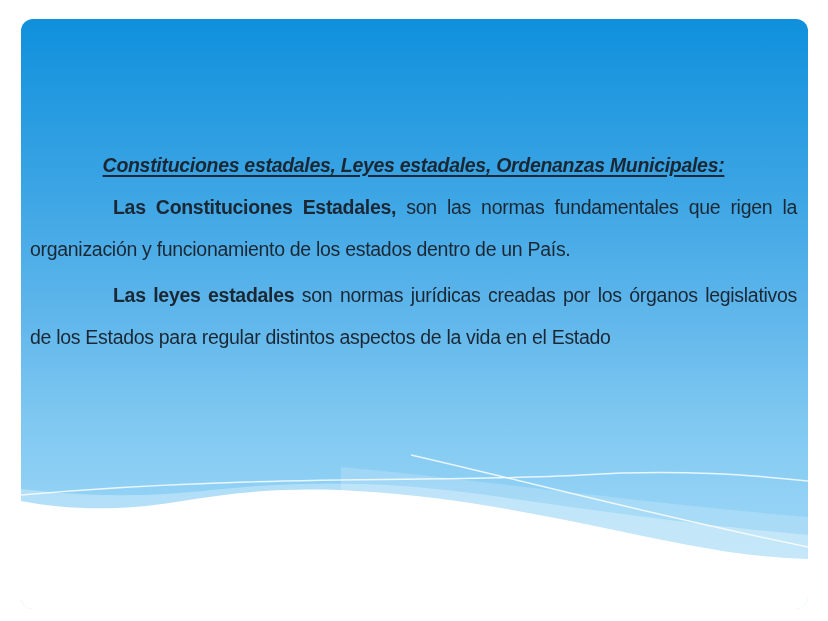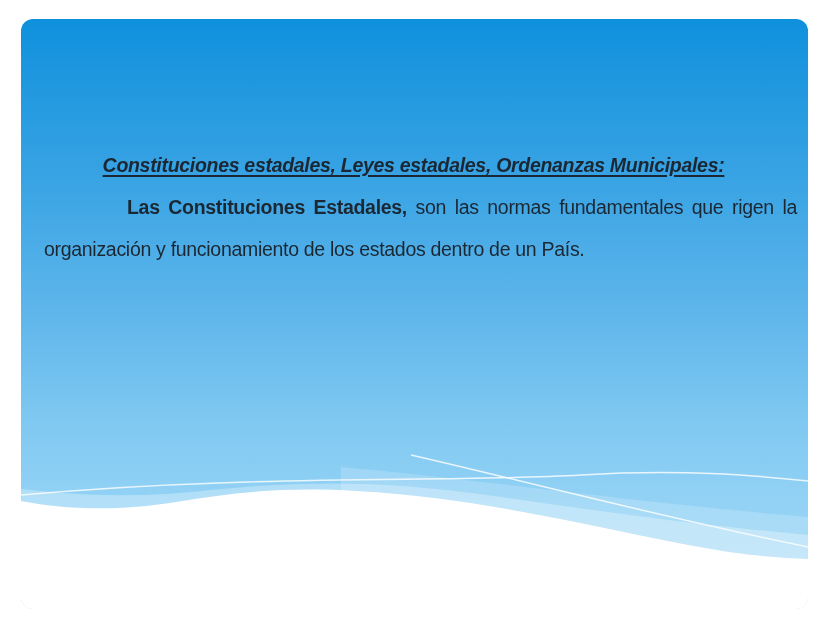--- a/index.html
+++ b/index.html
@@ -55,21 +55,21 @@
   .slide-title {
     text-align: center;
     font-weight: bold;
     font-style: italic;
     text-decoration: underline;
     text-decoration-thickness: 1.5px;
     text-underline-offset: 3px;
     margin: 0;
   }
   .content p {
-    margin: 0 0 4px 14px;
+    margin: 0 0 4px 0;
     text-align: justify;
     text-indent: 83px;
   }
   .content p b { font-weight: bold; }
 </style>
 </head>
 <body>
 
 <div class="page">
   <div class="slide">
@@ -79,17 +79,18 @@
       <path d="M0,60 C60,67 120,69 190,61 C290,51 370,52 480,68 C610,87 700,98 787,106 L787,180 L0,180 Z" fill="#ffffff" opacity="0.30"></path>
       <path d="M0,66 C230,45 420,54 560,46 C660,40 730,46 787,52" fill="none" stroke="#ffffff" stroke-width="1.5" opacity="0.8"></path>
       <path d="M390,26 C520,56 640,88 787,118" fill="none" stroke="#ffffff" stroke-width="1.5" opacity="0.8"></path>
       <path d="M0,72 C40,80 95,83 155,73 C215,63 265,58 335,62 C475,70 585,102 690,120 C730,127 760,129 787,130 L787,180 L0,180 Z" fill="#ffffff"></path>
     </svg>
 
     <div class="content">
       <div class="slide-title">Constituciones estadales, Leyes estadales, Ordenanzas Municipales:</div>
       <div id="paragraphs">
           <p><b>Las Constituciones Estadales,</b><span> son las normas fundamentales que rigen la organización y funcionamiento de los estados dentro de un País.</span></p>
+          <p><b>Las leyes estadales</b><span> son normas jurídicas creadas por los órganos legislativos de los Estados para regular distintos aspectos de la vida en el Estado</span></p>
         </div>
     </div>
 
   </div>
 </div>
 
 </body></html>

